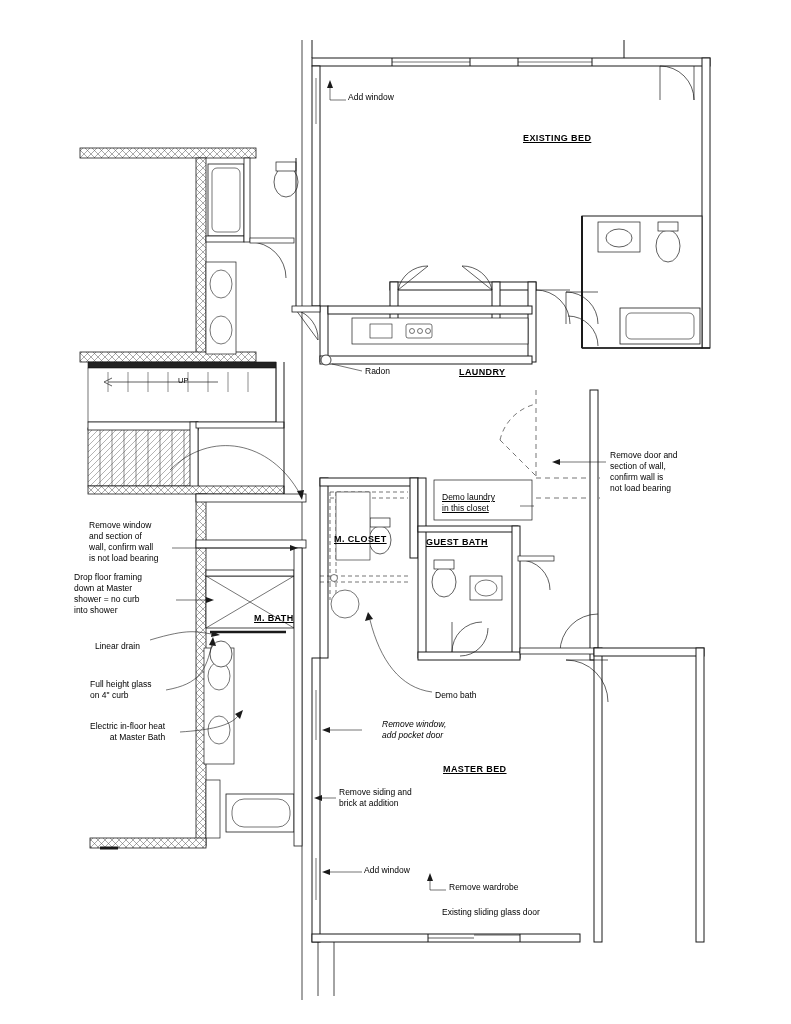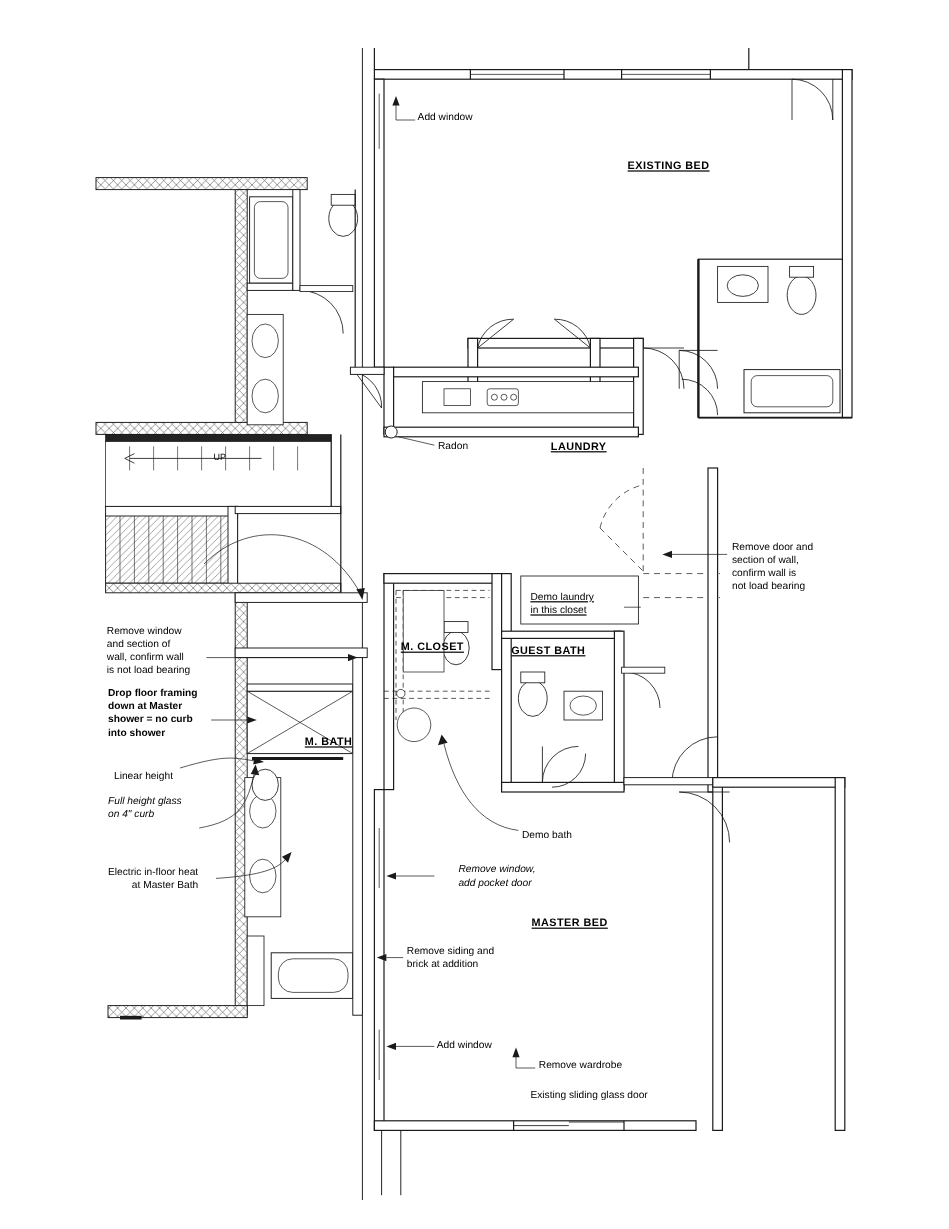--- a/index.html
+++ b/index.html
@@ -350,27 +350,27 @@
   <div class="lbl" style="left:610px; top:450px;">Remove door and
 section of wall,
 confirm wall is
 not load bearing</div>
   <div class="lbl" style="left:442px; top:492px;text-decoration:underline;">Demo laundry
 in this closet</div>
   <div class="lbl" style="left:89px; top:520px;">Remove window
 and section of
 wall, confirm wall
 is not load bearing</div>
-  <div class="lbl" style="left:90px; top:572px;font-weight:bold;">Drop floor framing
+  <div class="lbl" style="left:74px; top:572px;">Drop floor framing
 down at Master
 shower = no curb
 into shower</div>
-  <div class="lbl" style="left:95px; top:641px;">Linear height</div>
+  <div class="lbl" style="left:95px; top:641px;">Linear drain</div>
   <div class="lbl" style="left:435px; top:690px;">Demo bath</div>
-  <div class="lbl" style="left:90px; top:662px;font-style:italic;">Full height glass
+  <div class="lbl" style="left:90px; top:679px;">Full height glass
 on 4" curb</div>
   <div class="lbl" style="left:90px; top:721px;text-align:right;">Electric in-floor heat
 at Master Bath</div>
   <div class="lbl" style="left:382px; top:719px;font-style:italic;">Remove window,
 add pocket door</div>
   <div class="lbl" style="left:339px; top:787px;">Remove siding and
 brick at addition</div>
   <div class="lbl" style="left:364px; top:865px;">Add window</div>
   <div class="lbl" style="left:449px; top:882px;">Remove wardrobe</div>
   <div class="lbl" style="left:442px; top:907px;">Existing sliding glass door</div>

